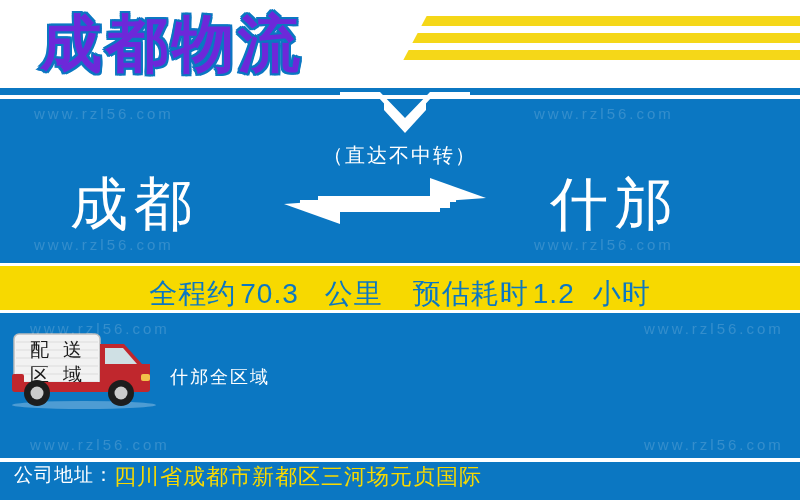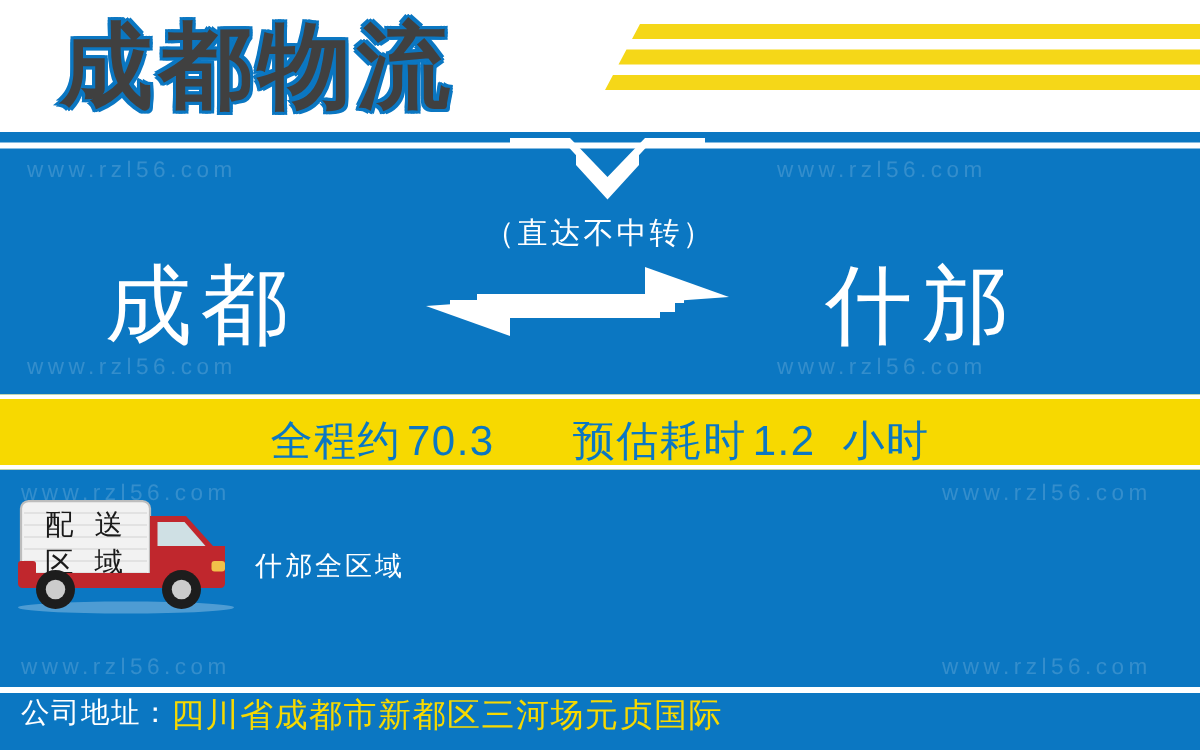--- a/index.html
+++ b/index.html
@@ -17,21 +17,21 @@
   .header{
     position:absolute;left:0;top:0;width:800px;height:88px;
     background:#ffffff;
     overflow:hidden;
   }
   .logo{
     position:absolute;left:40px;top:2px;
     font-size:62px;
     font-weight:bold;
     letter-spacing:4px;
-    color:#404040;
+    color:#6d28d9;
     font-family:"DejaVu Sans","Liberation Sans",sans-serif;
     -webkit-text-stroke:3px #0b77c2;
     paint-order:stroke fill;
     text-shadow:
        2px 0 0 #0b77c2, -2px 0 0 #0b77c2,
        0 2px 0 #0b77c2, 0 -2px 0 #0b77c2,
        2px 2px 0 #0b77c2, -2px -2px 0 #0b77c2,
        2px -2px 0 #0b77c2, -2px 2px 0 #0b77c2;
     white-space:nowrap;
     line-height:84px;
@@ -55,20 +55,21 @@
 
   
   .wm{
     position:absolute;
     color:rgba(255,255,255,0.17);
     font-size:15px;
     letter-spacing:3px;
     font-family:"Liberation Sans","DejaVu Sans",sans-serif;
     white-space:nowrap;
     pointer-events:none;
+    margin-left:16px;
   }
 
   
   .chevron{
     position:absolute;left:340px;top:88px;width:130px;height:46px;
   }
 
   
   .sub-direct{
     position:absolute;left:0;top:142px;width:800px;
@@ -186,20 +187,21 @@
   <div class="sub-roundtrip">【往返运输】</div>
 
   <div class="city origin">成都</div>
   <div class="city dest">什邡</div>
 
   <div class="yellow-band">
     <div class="txt">
       <span>全程约</span>
         <span>70.3</span>
       <span style="width:18px"></span>
+      <span>公里</span>
       <span style="width:22px"></span>
       <span>预估耗时</span>
         <span>1.2</span>
       <span style="width:10px"></span>
       <span>小时</span>
     </div>
   </div>
 
   <div class="truck">
     <svg width="152" height="80" viewBox="0 0 152 80">

